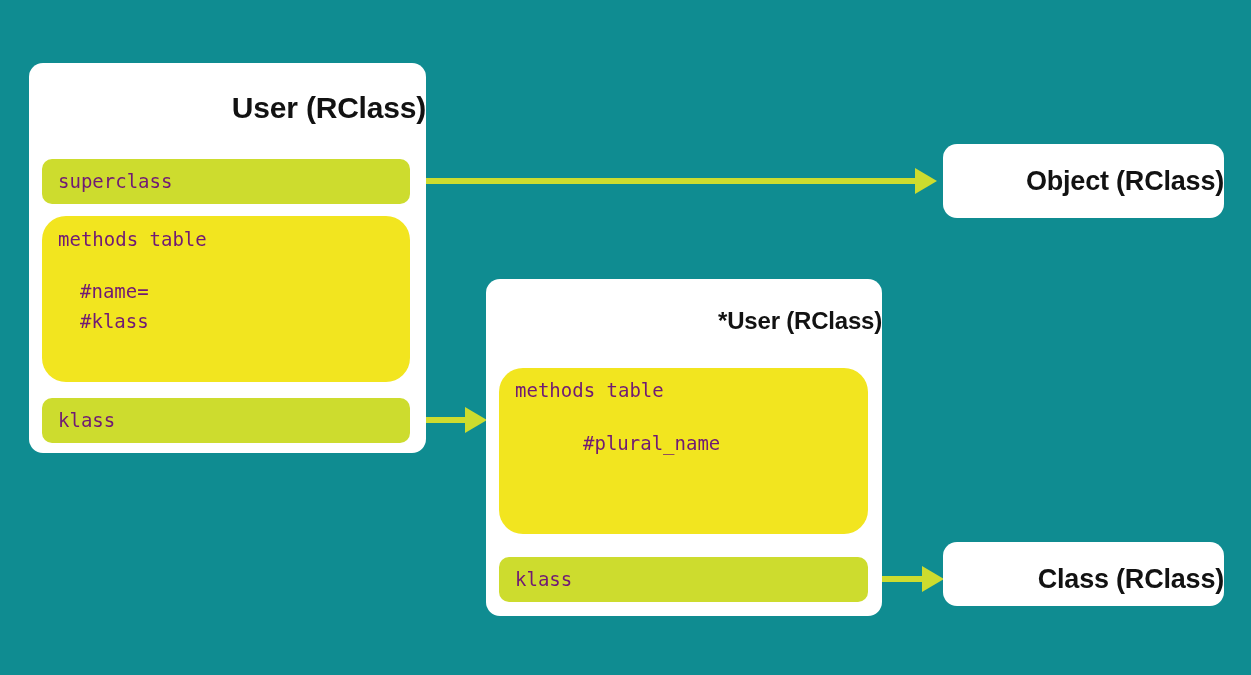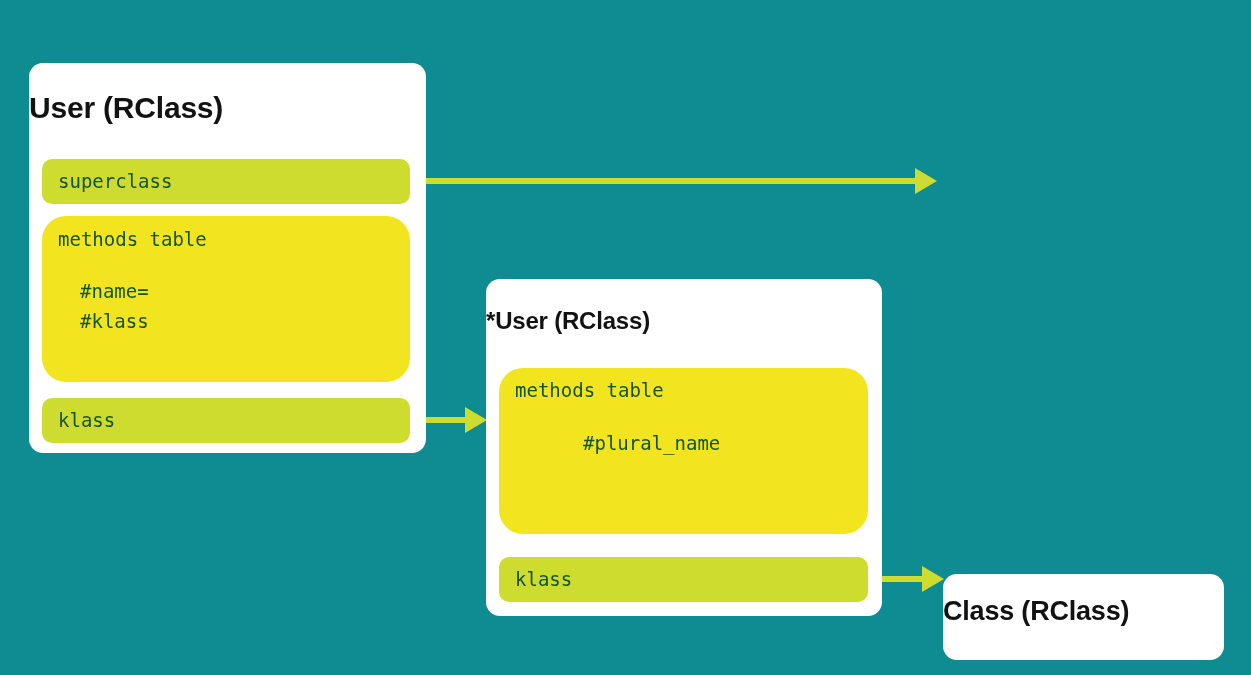--- a/index.html
+++ b/index.html
@@ -22,40 +22,40 @@
   
   .card {
     position: absolute;
     background: #FFFFFF;
     border-radius: 14px;
     box-sizing: border-box;
   }
   .card-title {
     font-weight: bold;
     color: #121212;
-    text-align: left;
+    text-align: right;
     letter-spacing: -0.2px;
   }
 
   
   .slot {
     position: absolute;
     box-sizing: border-box;
     border-radius: 10px;
     font-family: "DejaVu Sans Mono", monospace;
     color: #1b1b1b;
   }
   .slot-green { background: #CDDC2E; }
   .slot-yellow { background: #F2E51F; border-radius: 24px; }
 
   .slot-label {
     position: absolute;
     white-space: pre;
     font-family: "DejaVu Sans Mono", monospace;
-    color: #14532d;
+    color: #701a75;
   }
 
   
   .arrow {
     position: absolute;
   }
   .arrow-line {
     position: absolute;
     background: #CDDC2E;
     height: 6px;
@@ -116,18 +116,21 @@
 
   <div class="slot slot-yellow" style="left:499px; top:368px; width:369px; height:166px;">
     <div class="slot-label" style="left:16px; top:11px; font-size:19px; line-height:23px;">methods table</div>
     <div class="slot-label" style="left:38px; top:64px; font-size:19px; line-height:23px;margin-left:46px;">#plural_name</div>
   </div>
 
   <div class="slot slot-green" style="left:499px; top:557px; width:369px; height:45px;">
     <div class="slot-label" style="left:16px; top:11px; font-size:19px; line-height:23px;">klass</div>
   </div>
 
+  <div class="card" style="left:943px; top:144px; width:281px; height:74px;">
+    <div class="card-title" style="position:absolute; left:0; top:21px; width:100%; font-size:27px; line-height:33px;">Object (RClass)</div>
+  </div>
 
-  <div class="card" style="left:943px; top:542px; width:281px; height:86px;margin-top:32px;">
+  <div class="card" style="left:943px; top:542px; width:281px; height:64px;">
     <div class="card-title" style="position:absolute; left:0; top:21px; width:100%; font-size:27px; line-height:33px;">Class (RClass)</div>
   </div>
 
 </div>
 
 </body></html>

